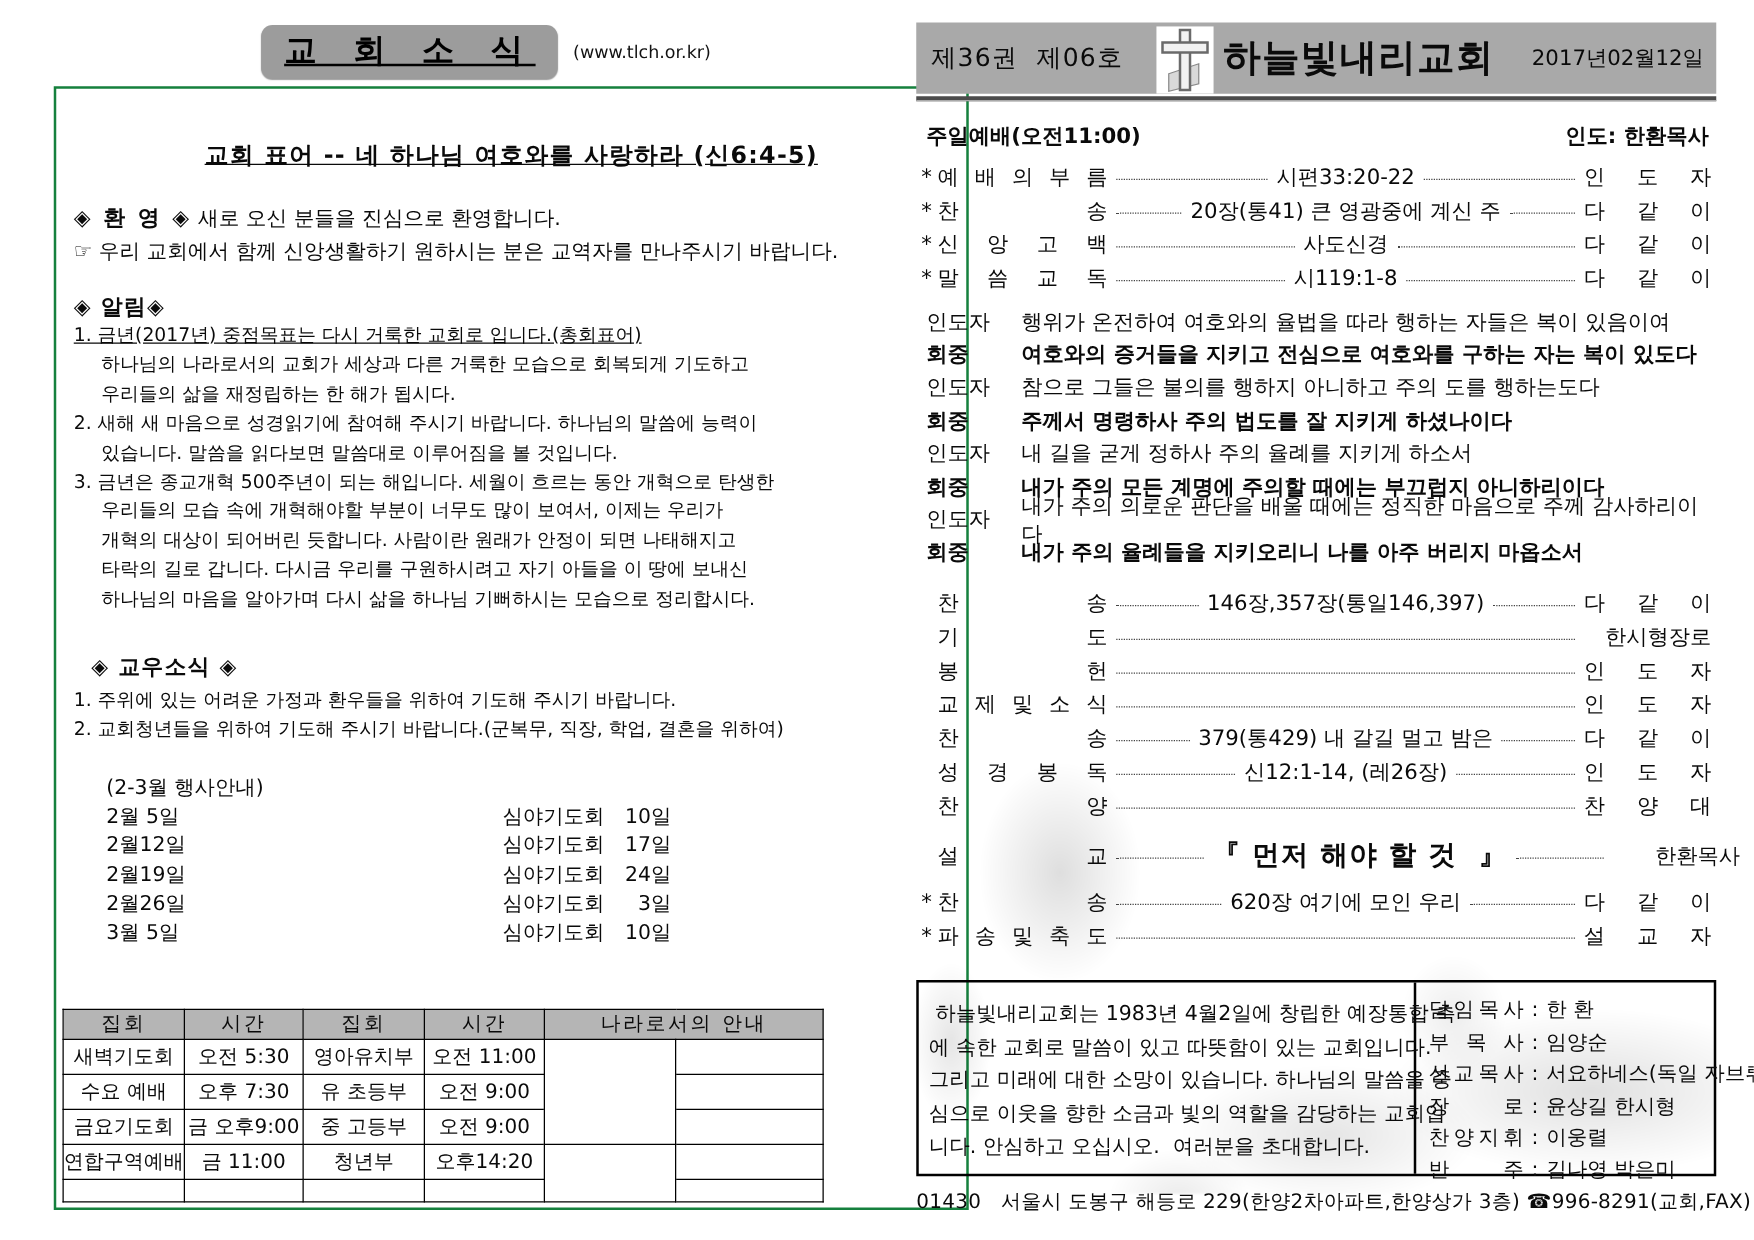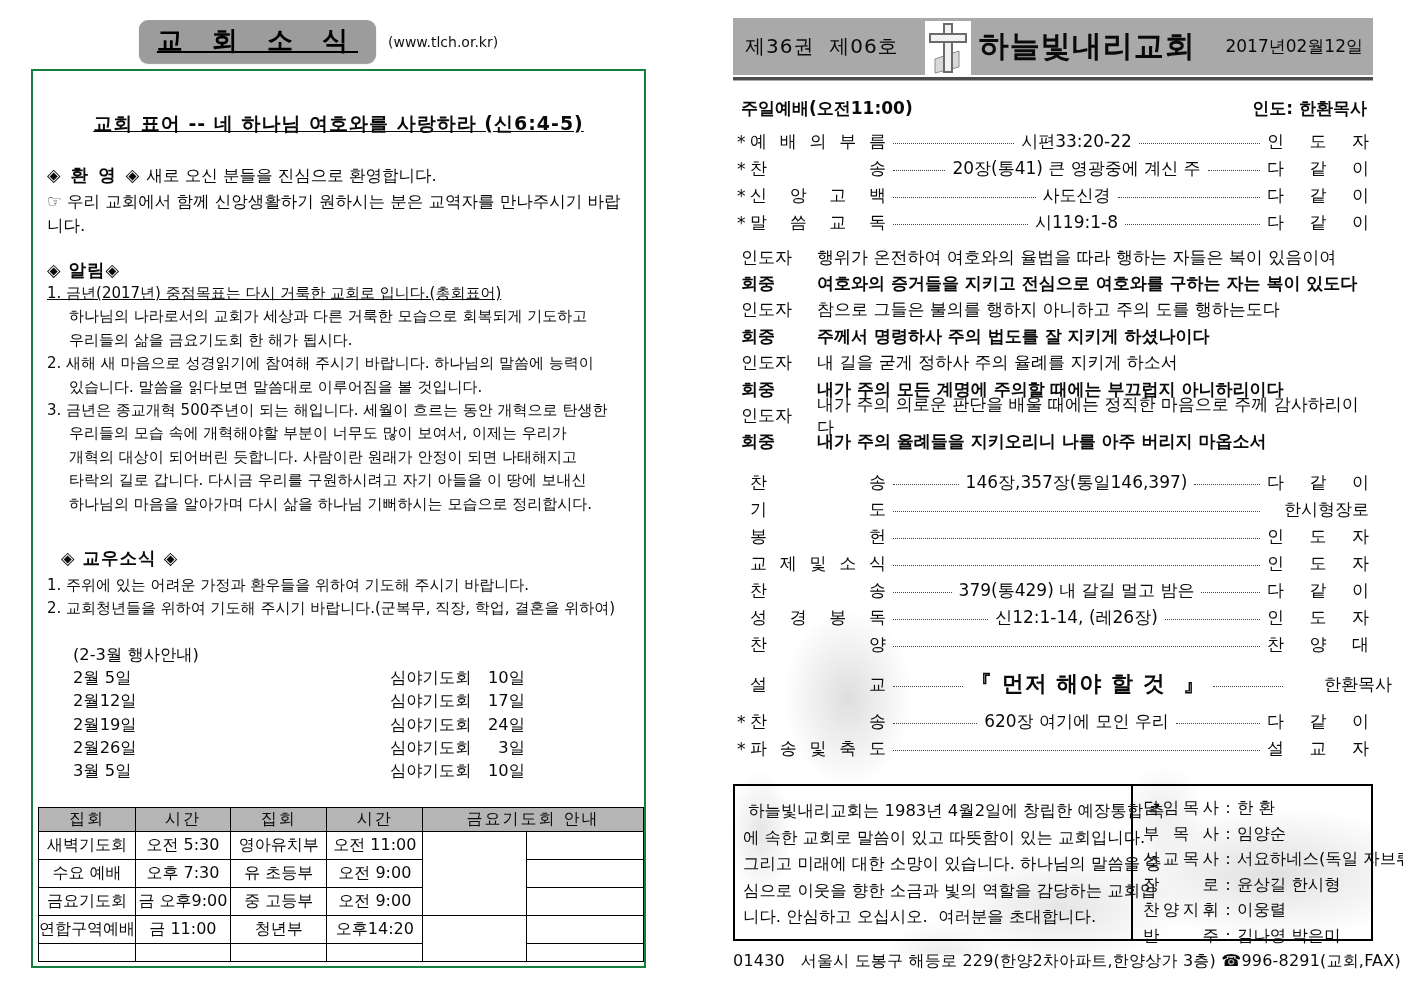--- a/index.html
+++ b/index.html
@@ -2,21 +2,21 @@
 <html><head>
 <meta charset="utf-8">
 <style>
   html,body{margin:0;padding:0;}
   body{
     width:1403px;height:992px;position:relative;background:#ffffff;
     font-family:"DejaVu Sans",sans-serif;color:#0a0a0a;
     -webkit-font-smoothing:none;
   }
   
-  .left-page{position:absolute;left:31px;top:20px;width:615px;}
+  .left-page{position:absolute;left:43px;top:20px;width:732px;}
   .badge-row{display:flex;align-items:center;justify-content:center;gap:12px;margin-bottom:6px;margin-left:-40px;}
   .news-badge{
     display:inline-block;background:#9c9c9c;border-radius:9px;padding:3px 18px 5px 18px;
     font-size:26px;font-weight:bold;letter-spacing:10px;text-decoration:underline;color:#000;
     box-shadow:0 1px 1px rgba(0,0,0,.4);
   }
   .church-url{font-size:14px;color:#111;}
   .content-box{border:2px solid #15803d;height:863px;position:relative;padding:16px 14px;background:transparent;}
   .motto{margin-top:24px;text-align:center;font-size:19px;font-weight:bold;text-decoration:underline;letter-spacing:1px;}
   .welcome-line{margin-top:26px;font-size:16.5px;line-height:24px;}
@@ -102,21 +102,21 @@
 
     <div class="welcome-line">
       <span class="welcome-head">◈ 환 영 ◈</span><span> 새로 오신 분들을 진심으로 환영합니다.</span>
     </div>
     <div class="note-line">☞ 우리 교회에서 함께 신앙생활하기 원하시는 분은 교역자를 만나주시기 바랍니다.</div>
 
     <div class="sec-title">◈ 알림◈</div>
     <div class="para">
       <div class="u-line">1. 금년(2017년) 중점목표는 다시 거룩한 교회로 입니다.(총회표어)</div>
       <div class="ind">하나님의 나라로서의 교회가 세상과 다른 거룩한 모습으로 회복되게 기도하고</div>
-      <div class="ind">우리들의 삶을 금요기도회 한 해가 됩시다.</div>
+      <div class="ind">우리들의 삶을 재정립하는 한 해가 됩시다.</div>
       <div>2. 새해 새 마음으로 성경읽기에 참여해 주시기 바랍니다. 하나님의 말씀에 능력이</div>
       <div class="ind">있습니다. 말씀을 읽다보면 말씀대로 이루어짐을 볼 것입니다.</div>
       <div>3. 금년은 종교개혁 500주년이 되는 해입니다. 세월이 흐르는 동안 개혁으로 탄생한</div>
       <div class="ind">우리들의 모습 속에 개혁해야할 부분이 너무도 많이 보여서, 이제는 우리가</div>
       <div class="ind">개혁의 대상이 되어버린 듯합니다. 사람이란 원래가 안정이 되면 나태해지고</div>
       <div class="ind">타락의 길로 갑니다. 다시금 우리를 구원하시려고 자기 아들을 이 땅에 보내신</div>
       <div class="ind">하나님의 마음을 알아가며 다시 삶을 하나님 기뻐하시는 모습으로 정리합시다.</div>
     </div>
 
     <div class="sec-title" style="margin-top:30px;padding-left:14px;">◈ 교우소식 ◈</div>
@@ -162,21 +162,21 @@
           <col style="width:96px">
           <col style="width:105px">
           <col style="width:118px">
         </colgroup>
       <tbody>
           <tr>
         <th>집회</th>
         <th>시간</th>
         <th>집회</th>
         <th>시간</th>
-        <th colspan="2">금요기도회 안내</th>
+        <th colspan="2">나라로서의 안내</th>
       </tr>
       <tr>
         <td>새벽기도회</td>
         <td>오전 5:30</td>
         <td>영아유치부</td>
         <td>오전 11:00</td>
         <td rowspan="3"></td>
         <td></td>
       </tr>
       <tr>

